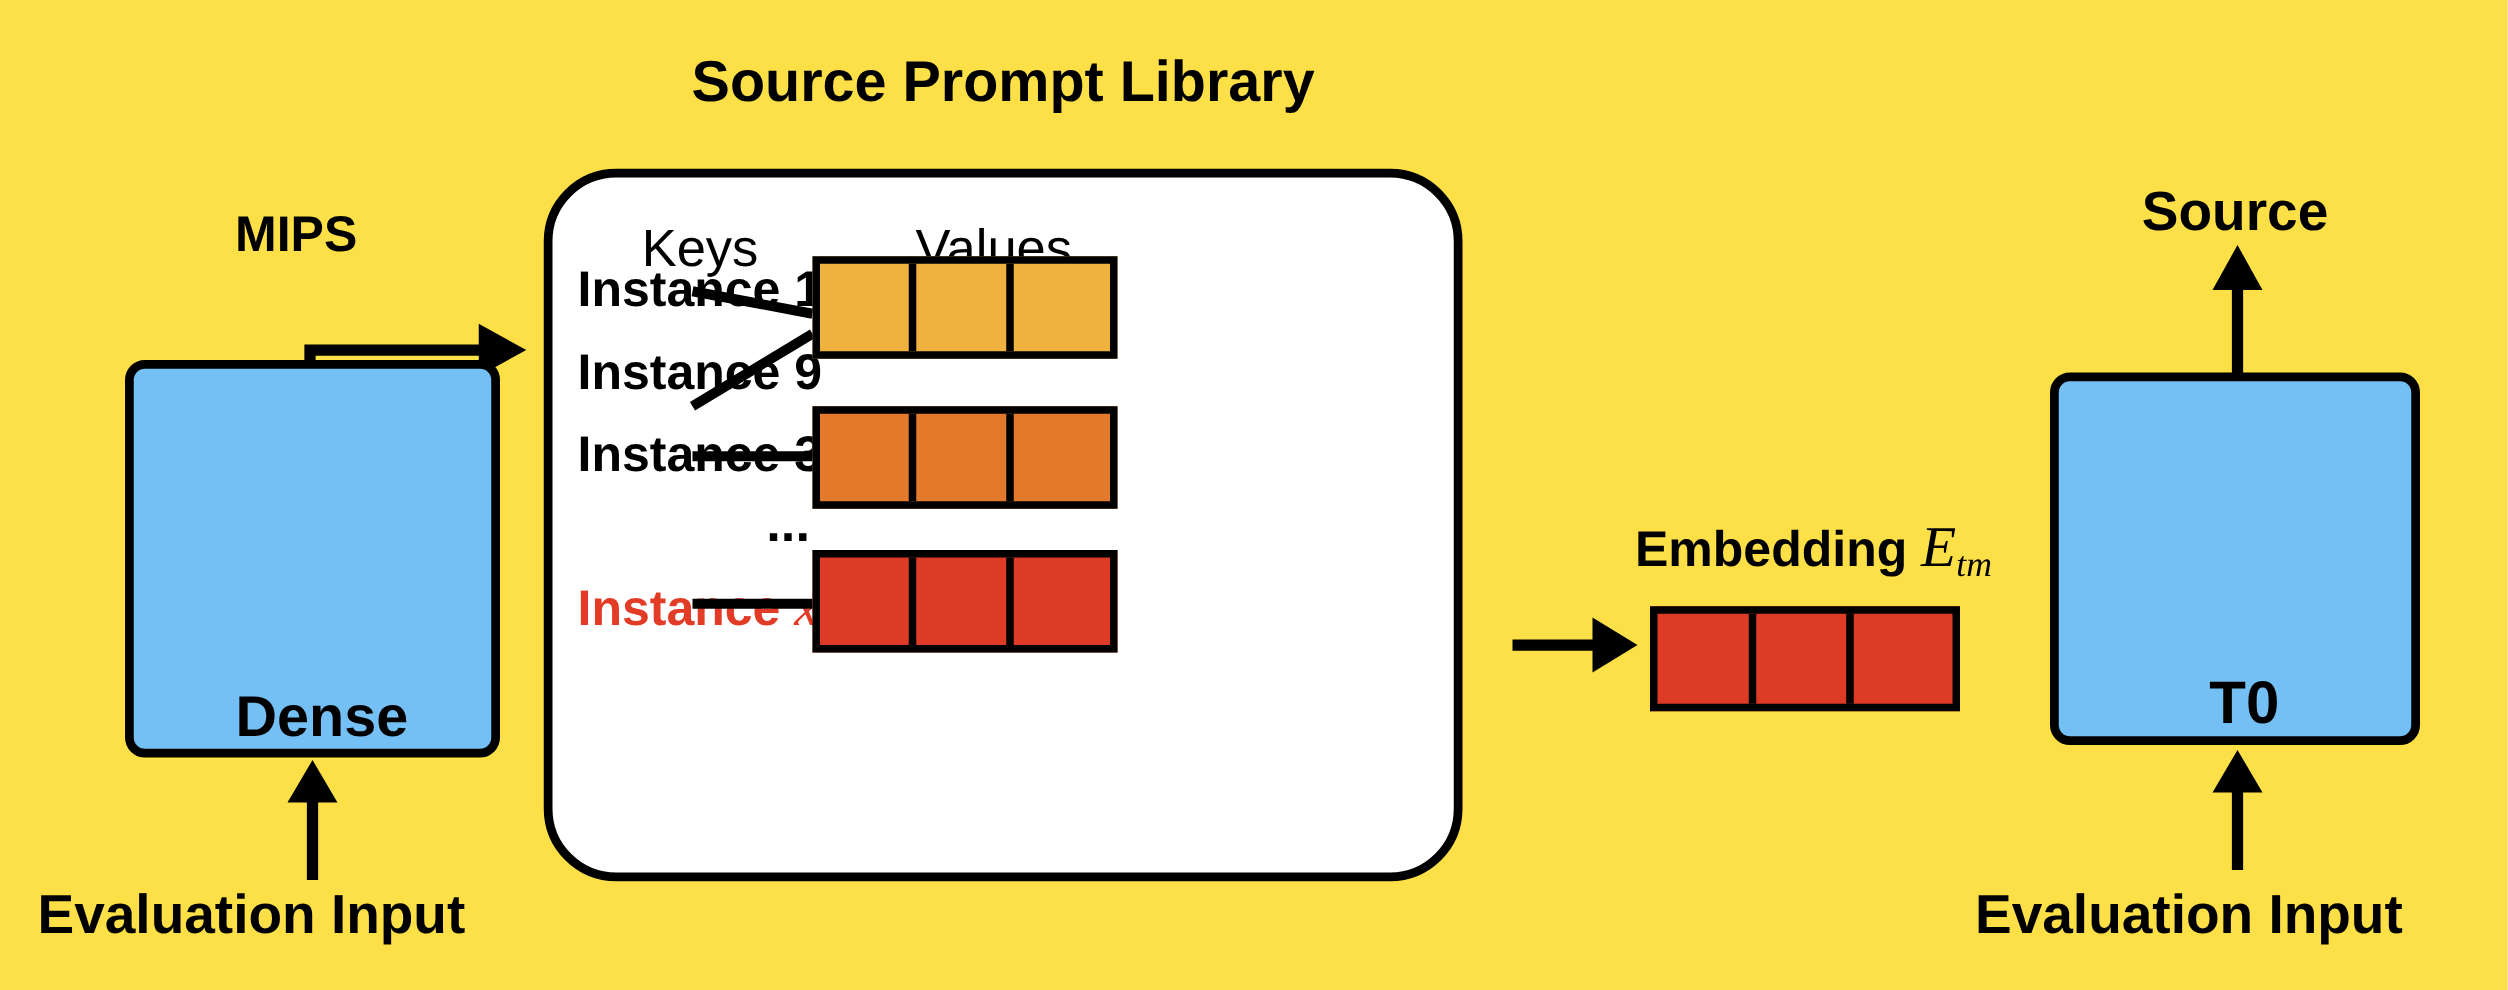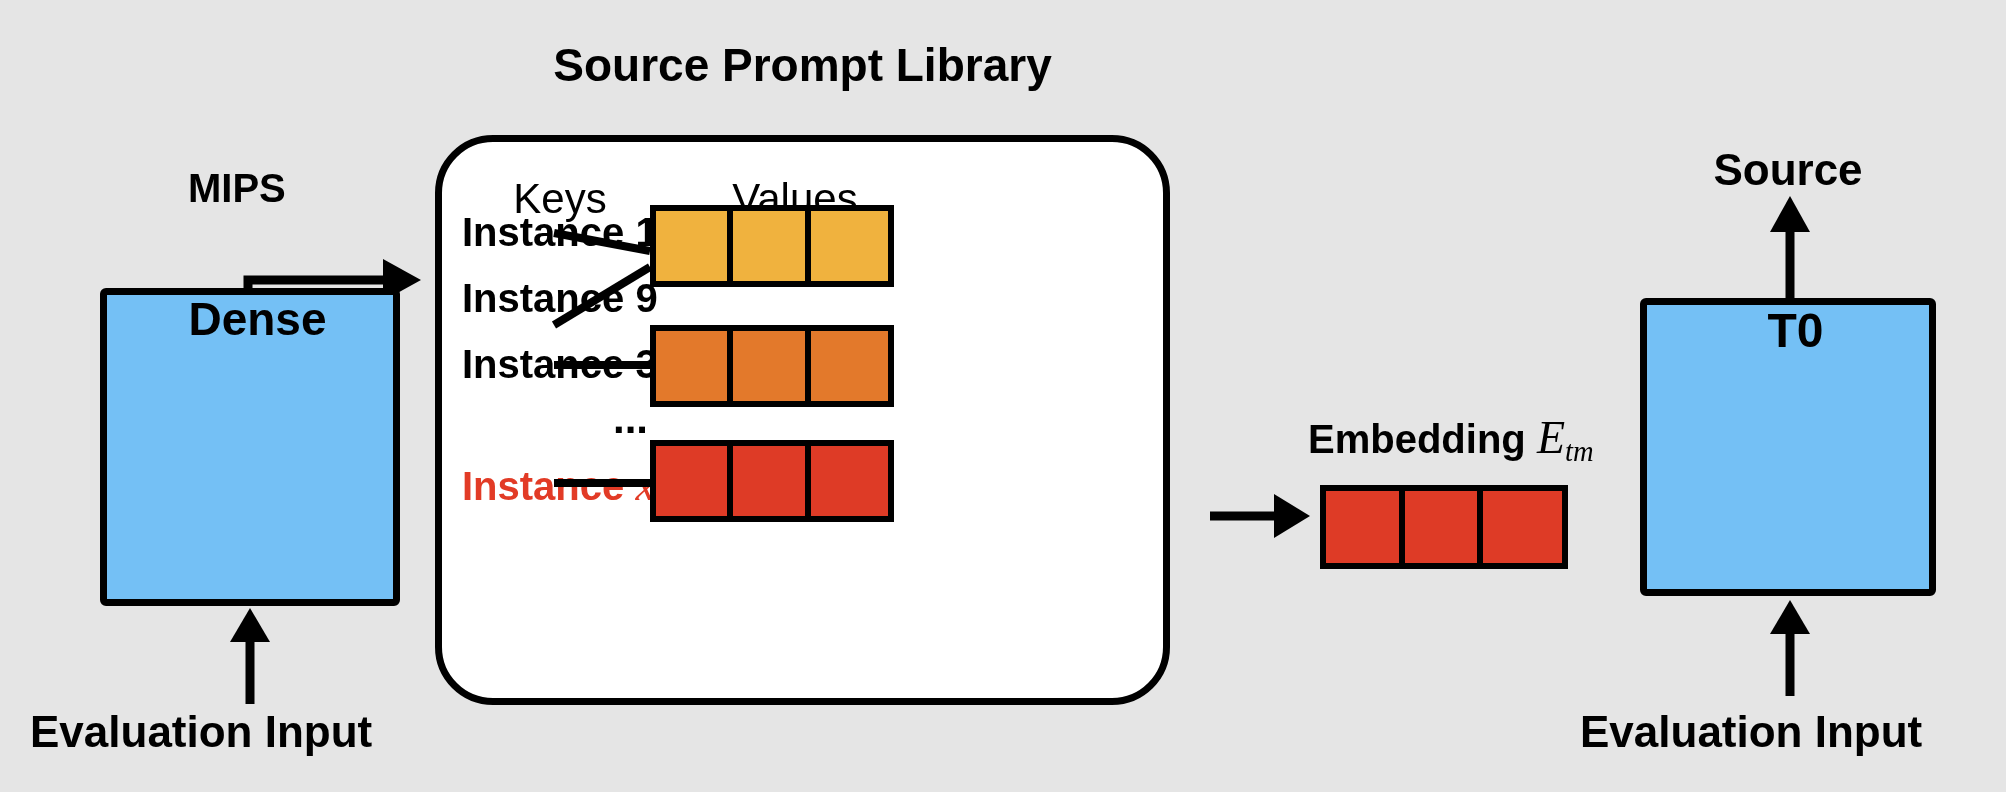--- a/index.html
+++ b/index.html
@@ -1,25 +1,25 @@
 <!DOCTYPE html>
 <html><head>
 <meta charset="utf-8">
 <style>
   html,body{margin:0;padding:0;background:#fff;}
   body{width:2006px;height:792px;font-family:"Liberation Sans",sans-serif;overflow:hidden;}
-  #stage{position:relative;width:2006px;height:792px;background:#e5e5e5;}
+  #stage{position:relative;width:2006px;height:792px;background:#fde047;}
   .abs{position:absolute;}
   .lbl{font-weight:bold;color:#000;white-space:nowrap;line-height:1;}
   .lbl-plain{font-weight:normal;color:#000;white-space:nowrap;line-height:1;}
   .math{font-family:Liberation Serif, serif;font-style:italic;font-weight:normal;}
   .math sub{font-size:62%;font-style:italic;vertical-align:-0.28em;letter-spacing:0;}
   
-  .rbox{box-sizing:border-box;border:7px solid #000;border-radius:6px;background:#74C0F5;
-        display:flex;align-items:flex-start;justify-content:center;text-align:center;padding-left:15px;}
+  .rbox{box-sizing:border-box;border:7px solid #000;border-radius:16px;background:#74C0F5;
+        display:flex;align-items:flex-end;justify-content:center;text-align:center;padding-left:15px;}
   .rbox .txt{font-weight:bold;color:#000;line-height:1.08;}
   .libbox{box-sizing:border-box;border:7px solid #000;border-radius:58px;background:#fff;}
   
   .blockrow{display:flex;box-sizing:border-box;border:6px solid #000;}
   .blockrow .cell{box-sizing:border-box;border-right:6px solid #000;height:100%;}
   .blockrow .cell:last-child{border-right:none;}
   svg{display:block;overflow:visible;}
 </style>
 </head>
 <body>

